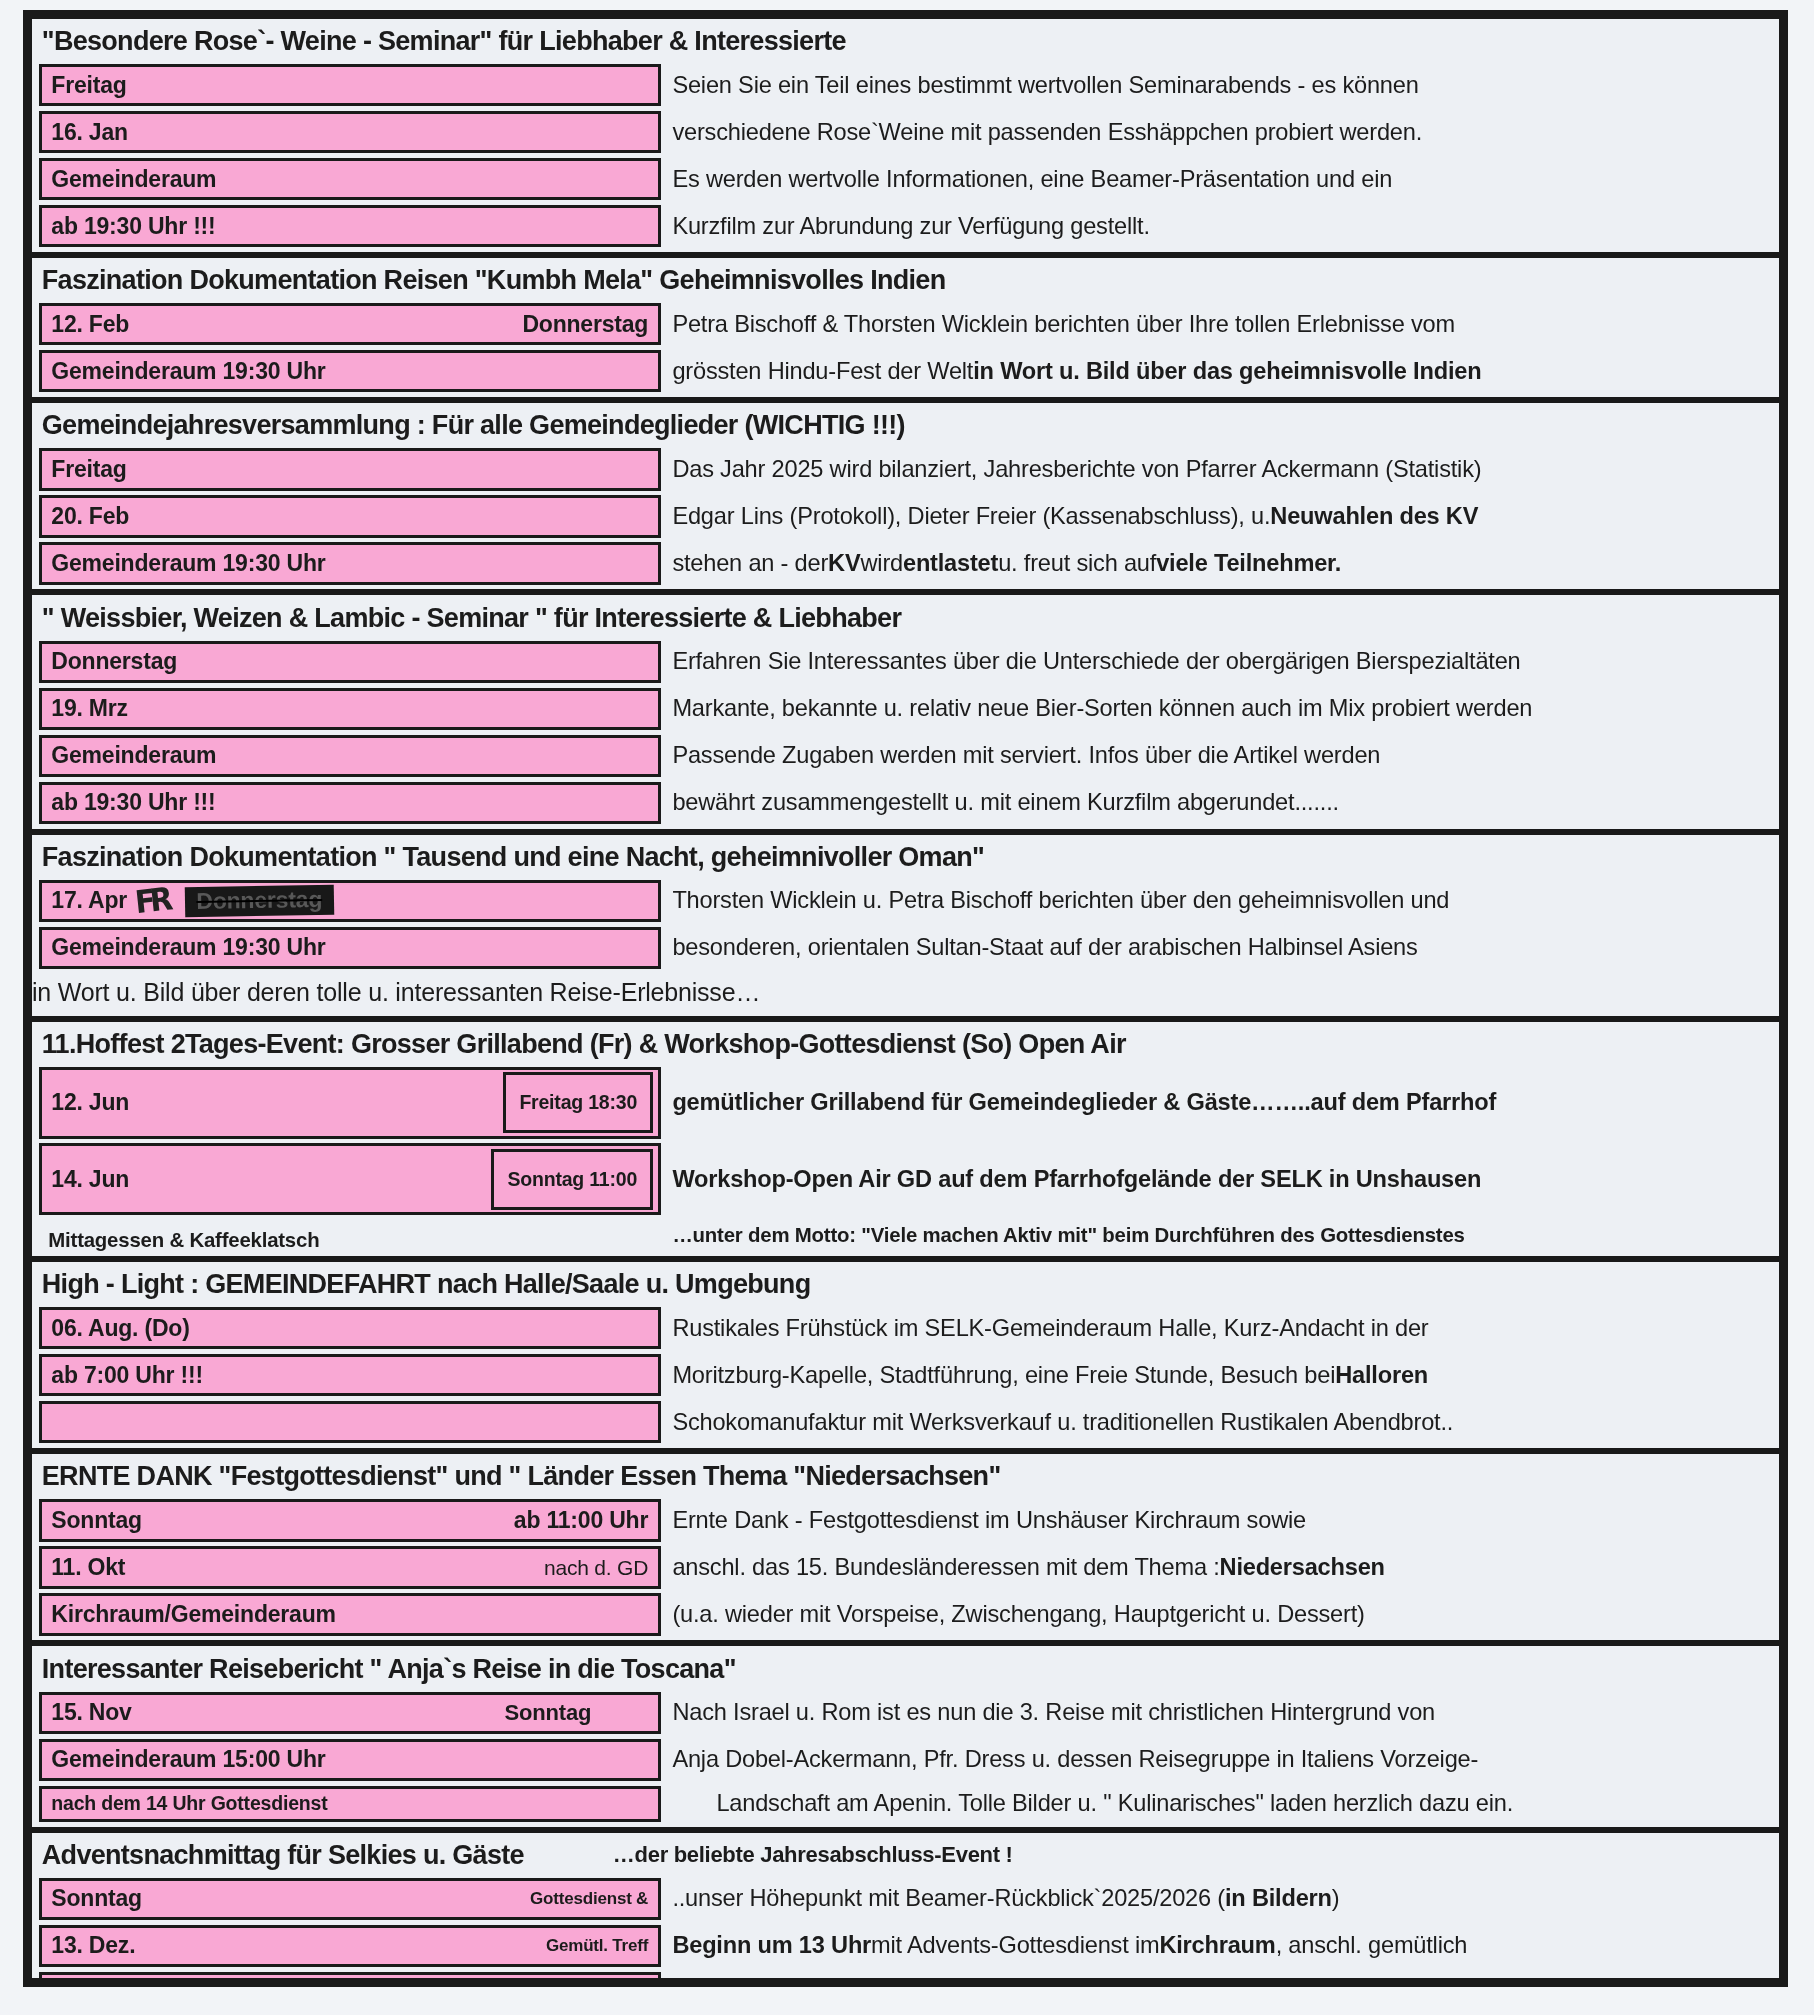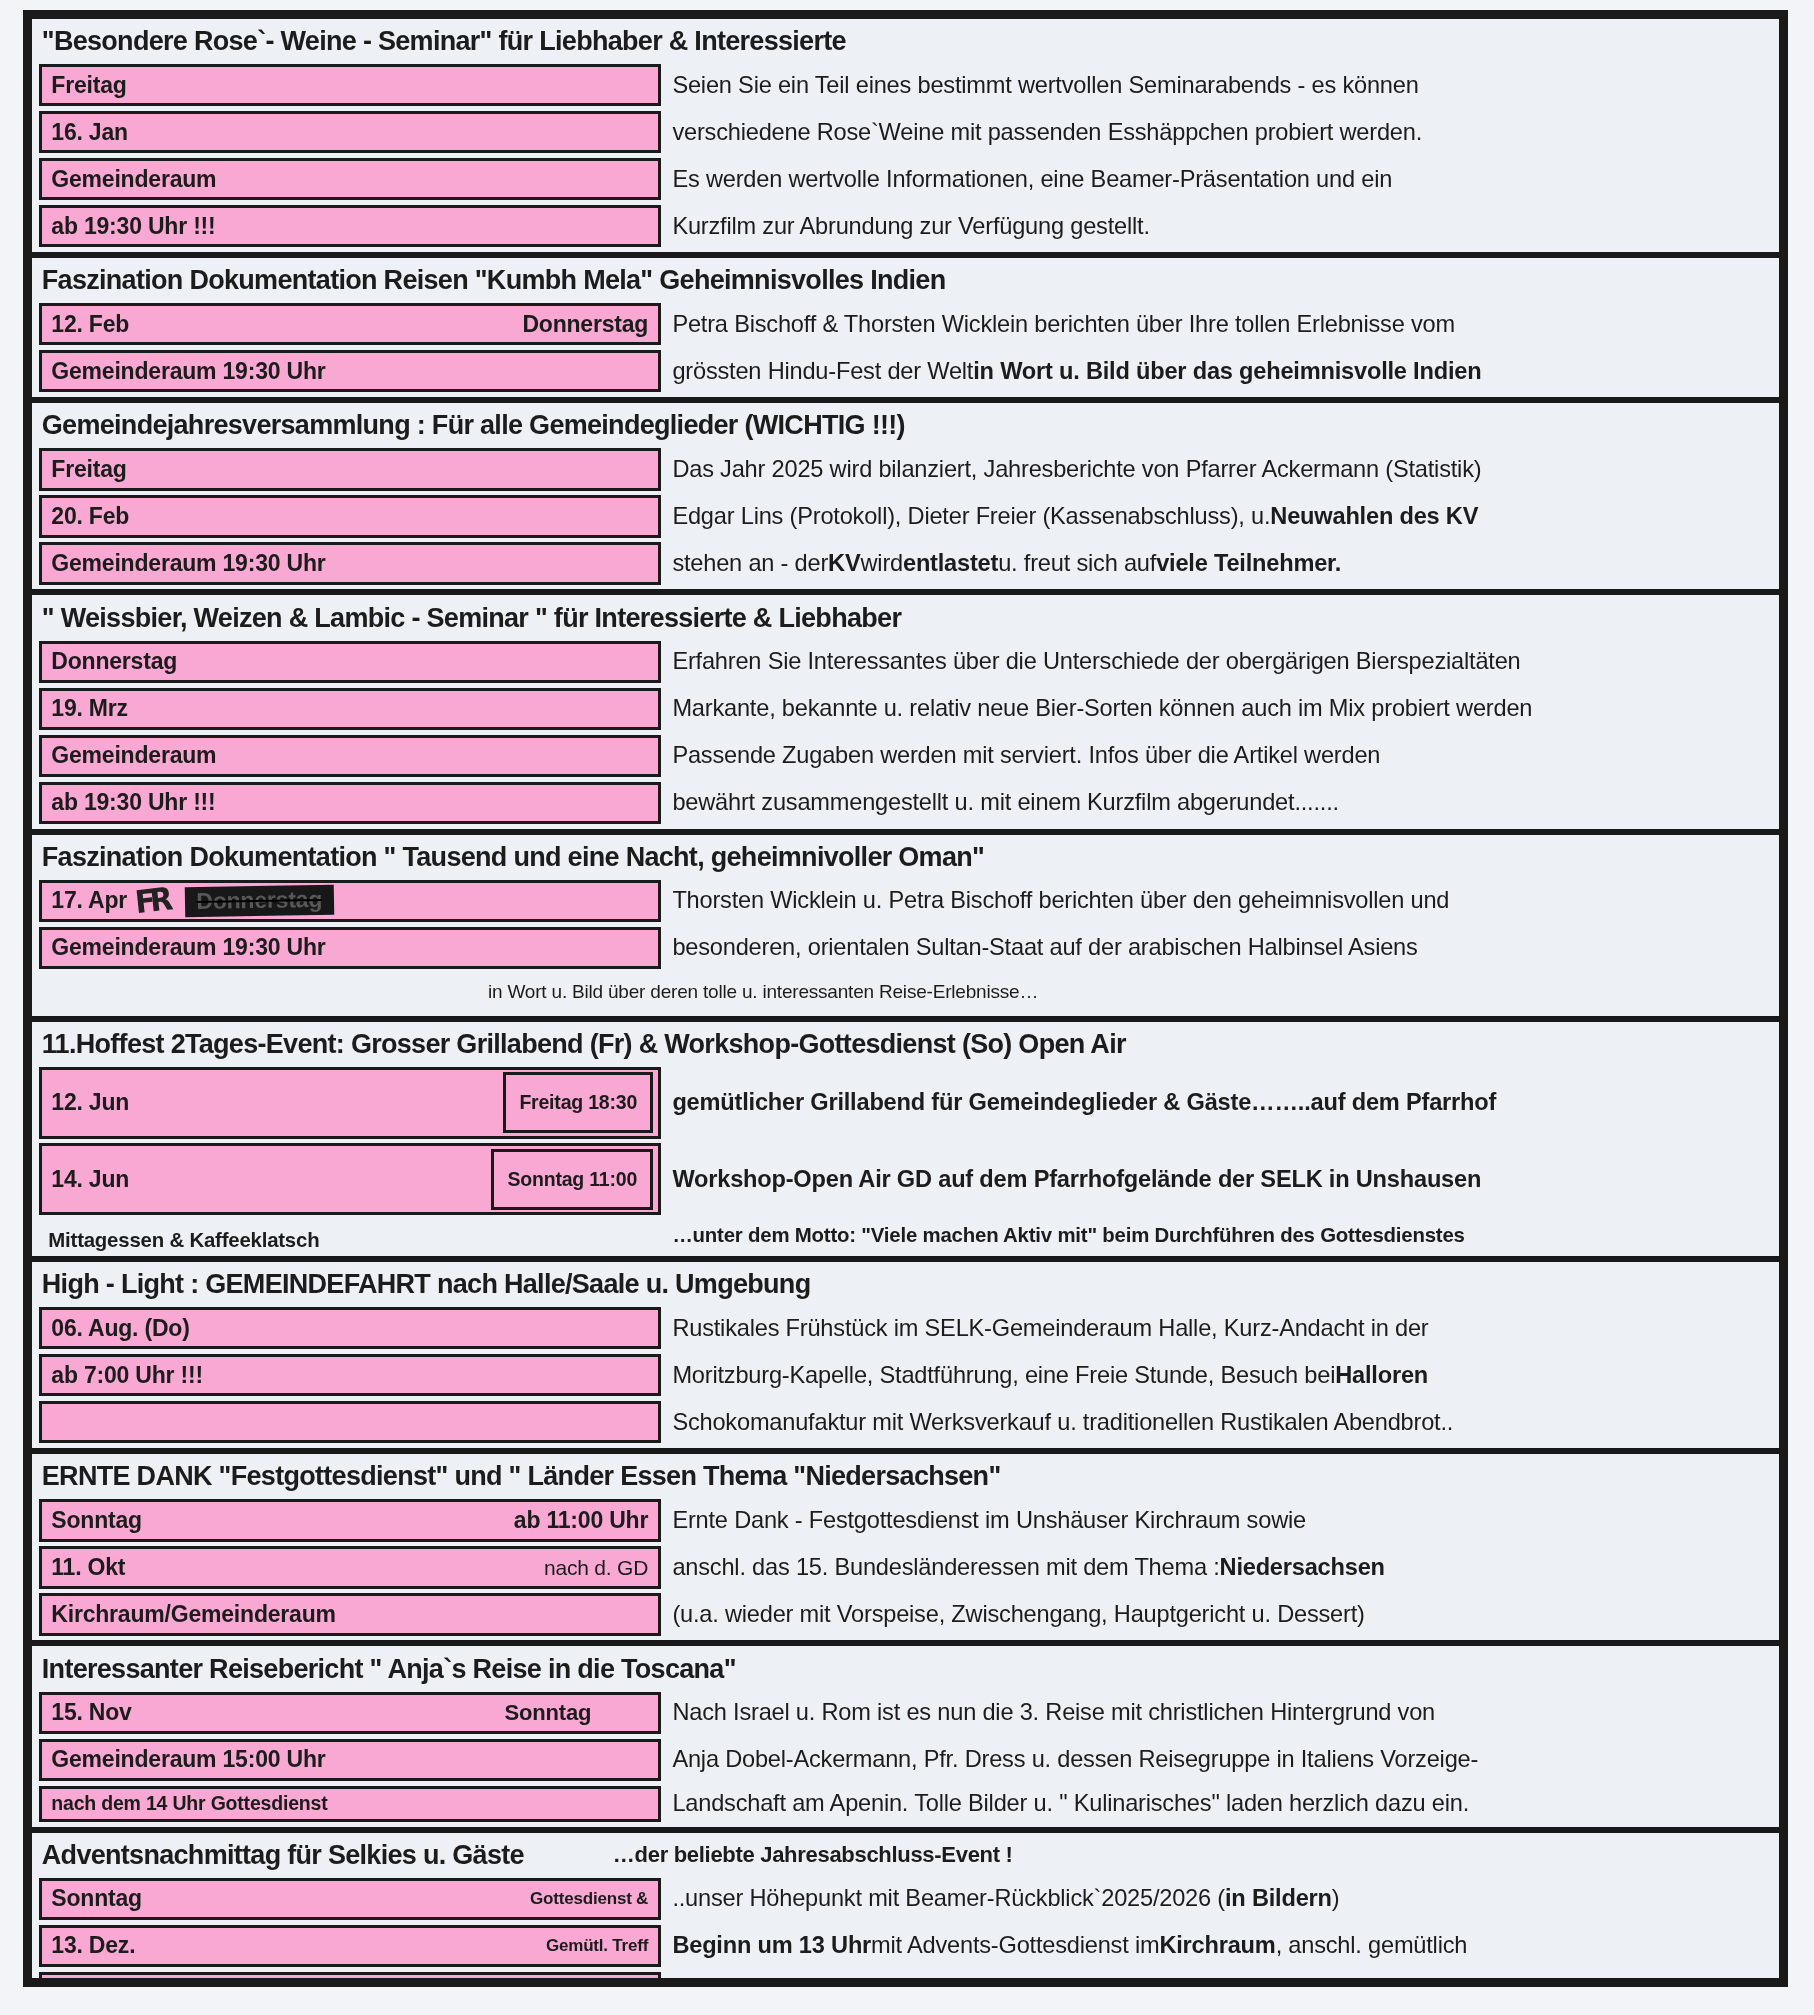--- a/index.html
+++ b/index.html
@@ -27,21 +27,21 @@
   .sec-header {
     min-height:42px;
     display:flex; align-items:center;
     padding:3.3px 6.5px 1.6px 9.8px;
     font-weight:bold; font-size:27px; letter-spacing:-0.7px;
     white-space:nowrap;
   }
   .sec-note { font-size:22px; margin-left:89px; letter-spacing:-0.3px; }
   .row { display:flex; align-items:stretch; min-height:47px; }
   .row-small { min-height:36px; }
-  .row-small2 { min-height:41px; }
+  .row-small2 { min-height:41px;gap:44px; }
   .cellwrap { width:629px; flex:none; padding-left:6.5px; display:flex; }
   .cell {
     flex:1;
     border:3.3px solid #1a1a1a;
     margin:2.4px 0;
     background:#f9a8d4;
     display:flex; align-items:center;
     padding:0 9.8px;
     font-weight:bold; font-size:23px; letter-spacing:-0.2px;
     white-space:nowrap;
@@ -87,22 +87,21 @@
     display:flex; align-items:center;
     padding:0 3.3px 0 11.4px;
     font-size:23.6px; letter-spacing:-0.2px;
     white-space:nowrap;
   }
   .line b { font-weight:bold; }
   .line-small { font-size:20.4px; }
   .footer-line {
     min-height:42px;
     display:flex; align-items:center;
-    padding-left:456px;
-    font-size:19px; letter-spacing:-0.2px;
+    font-size:25px; letter-spacing:-0.2px;
     white-space:nowrap;
   }
 </style>
 </head>
 <body>
 
 <div class="page">
   <div class="doc">
       <div class="section">
         <div class="sec-header">

